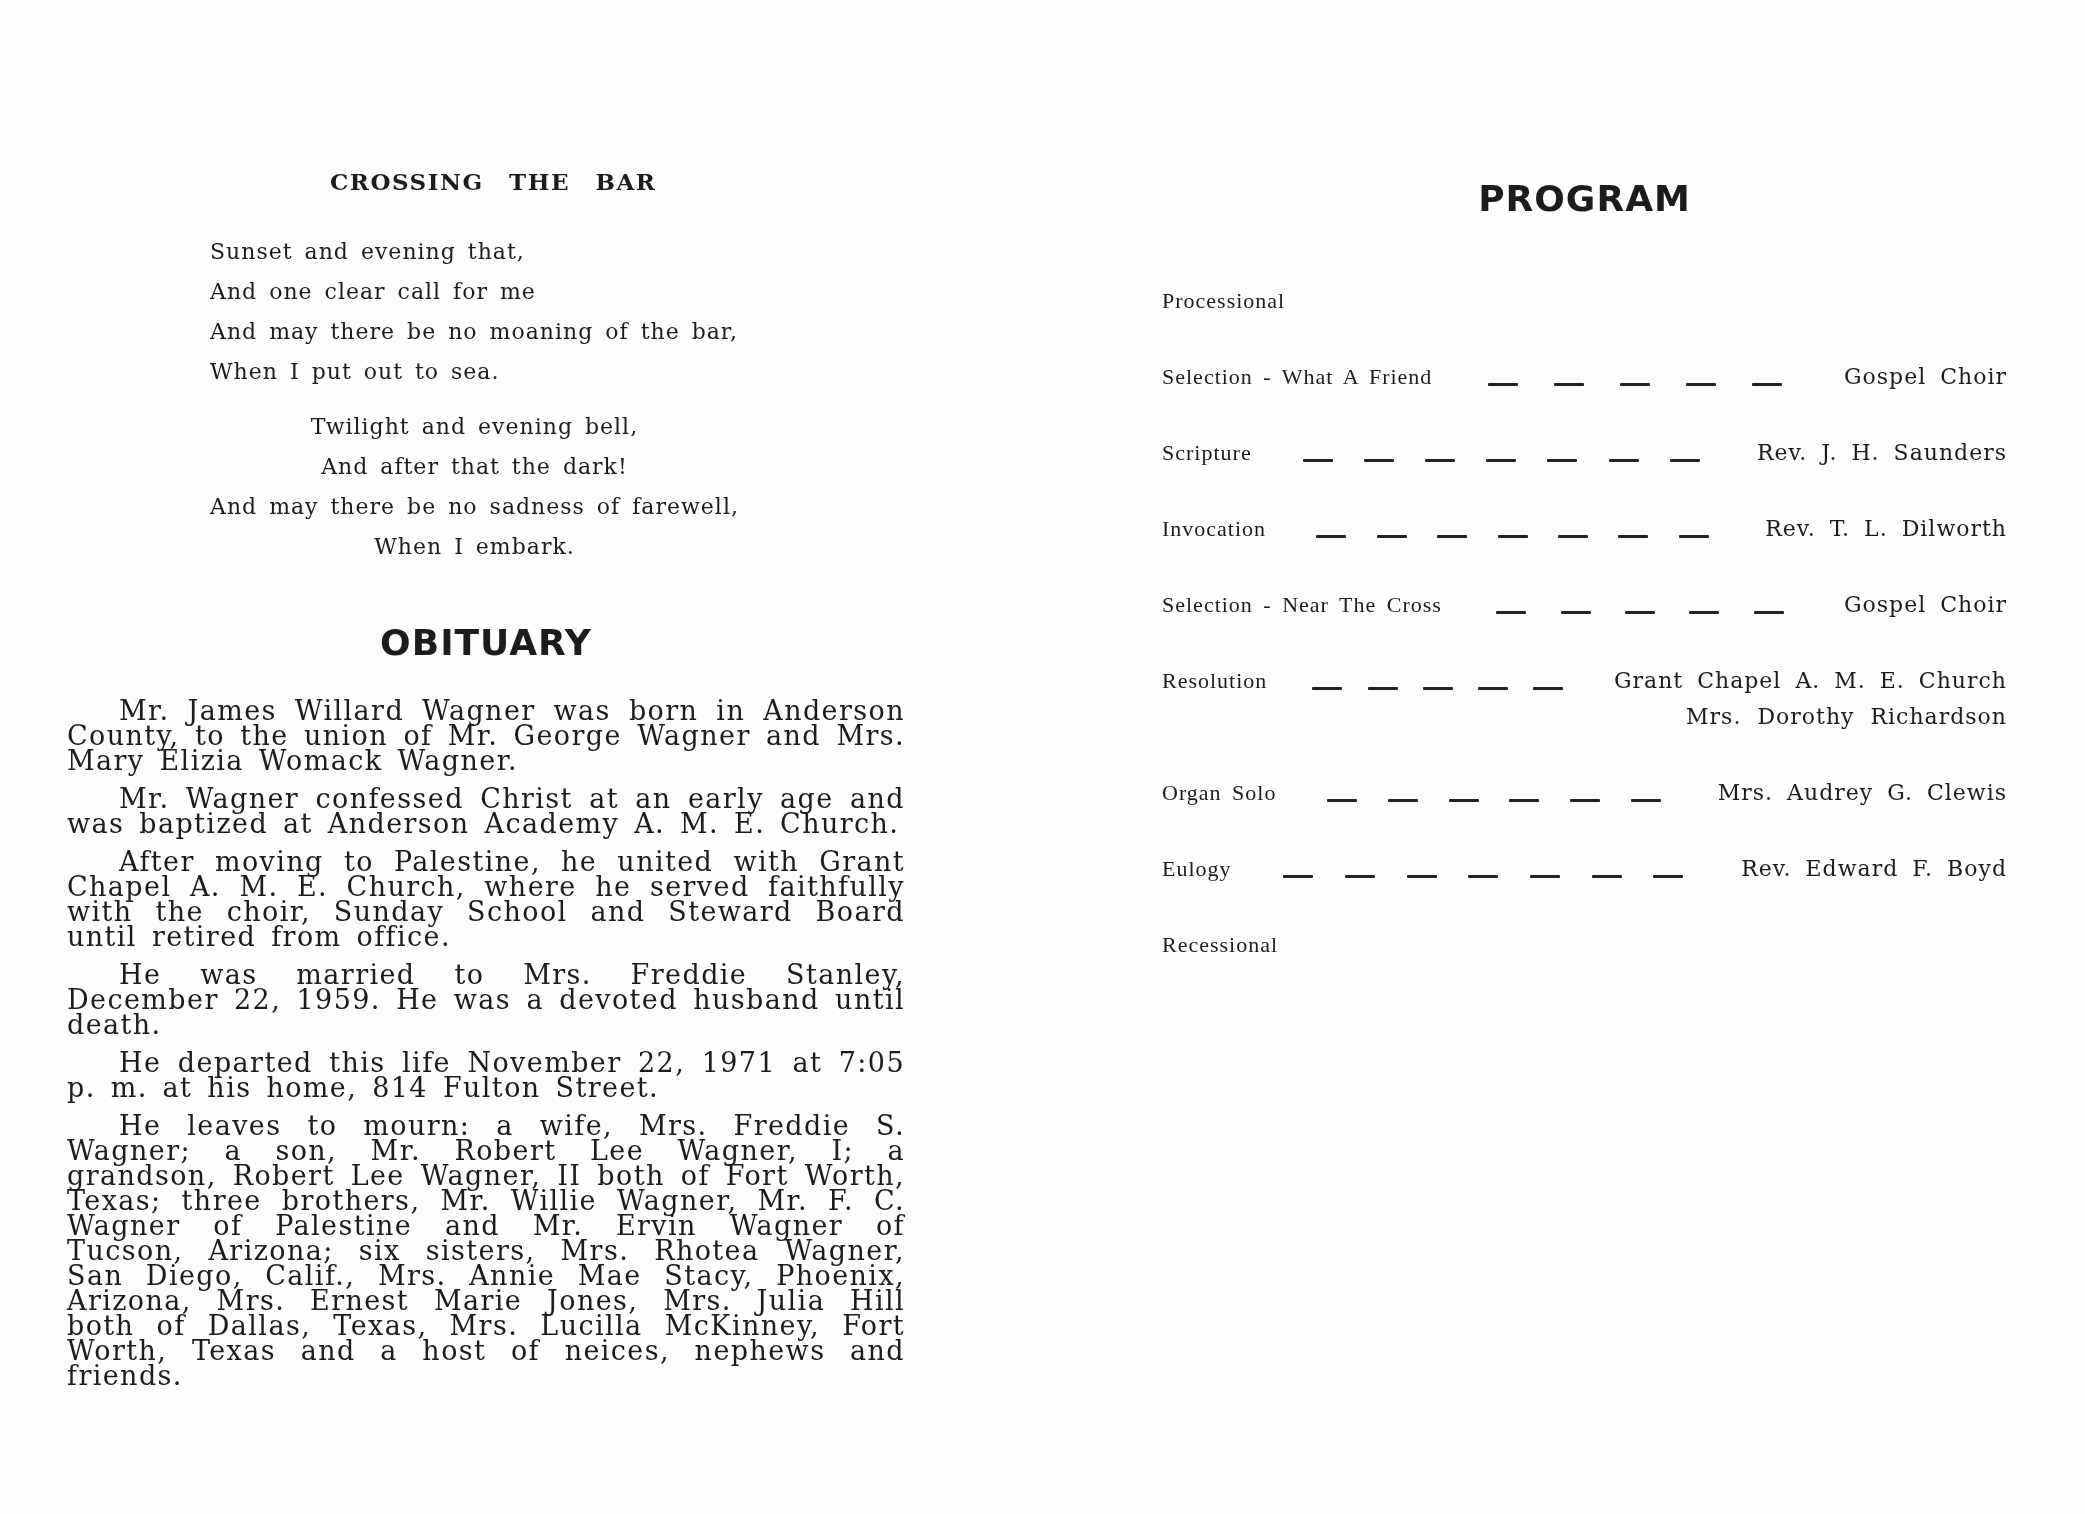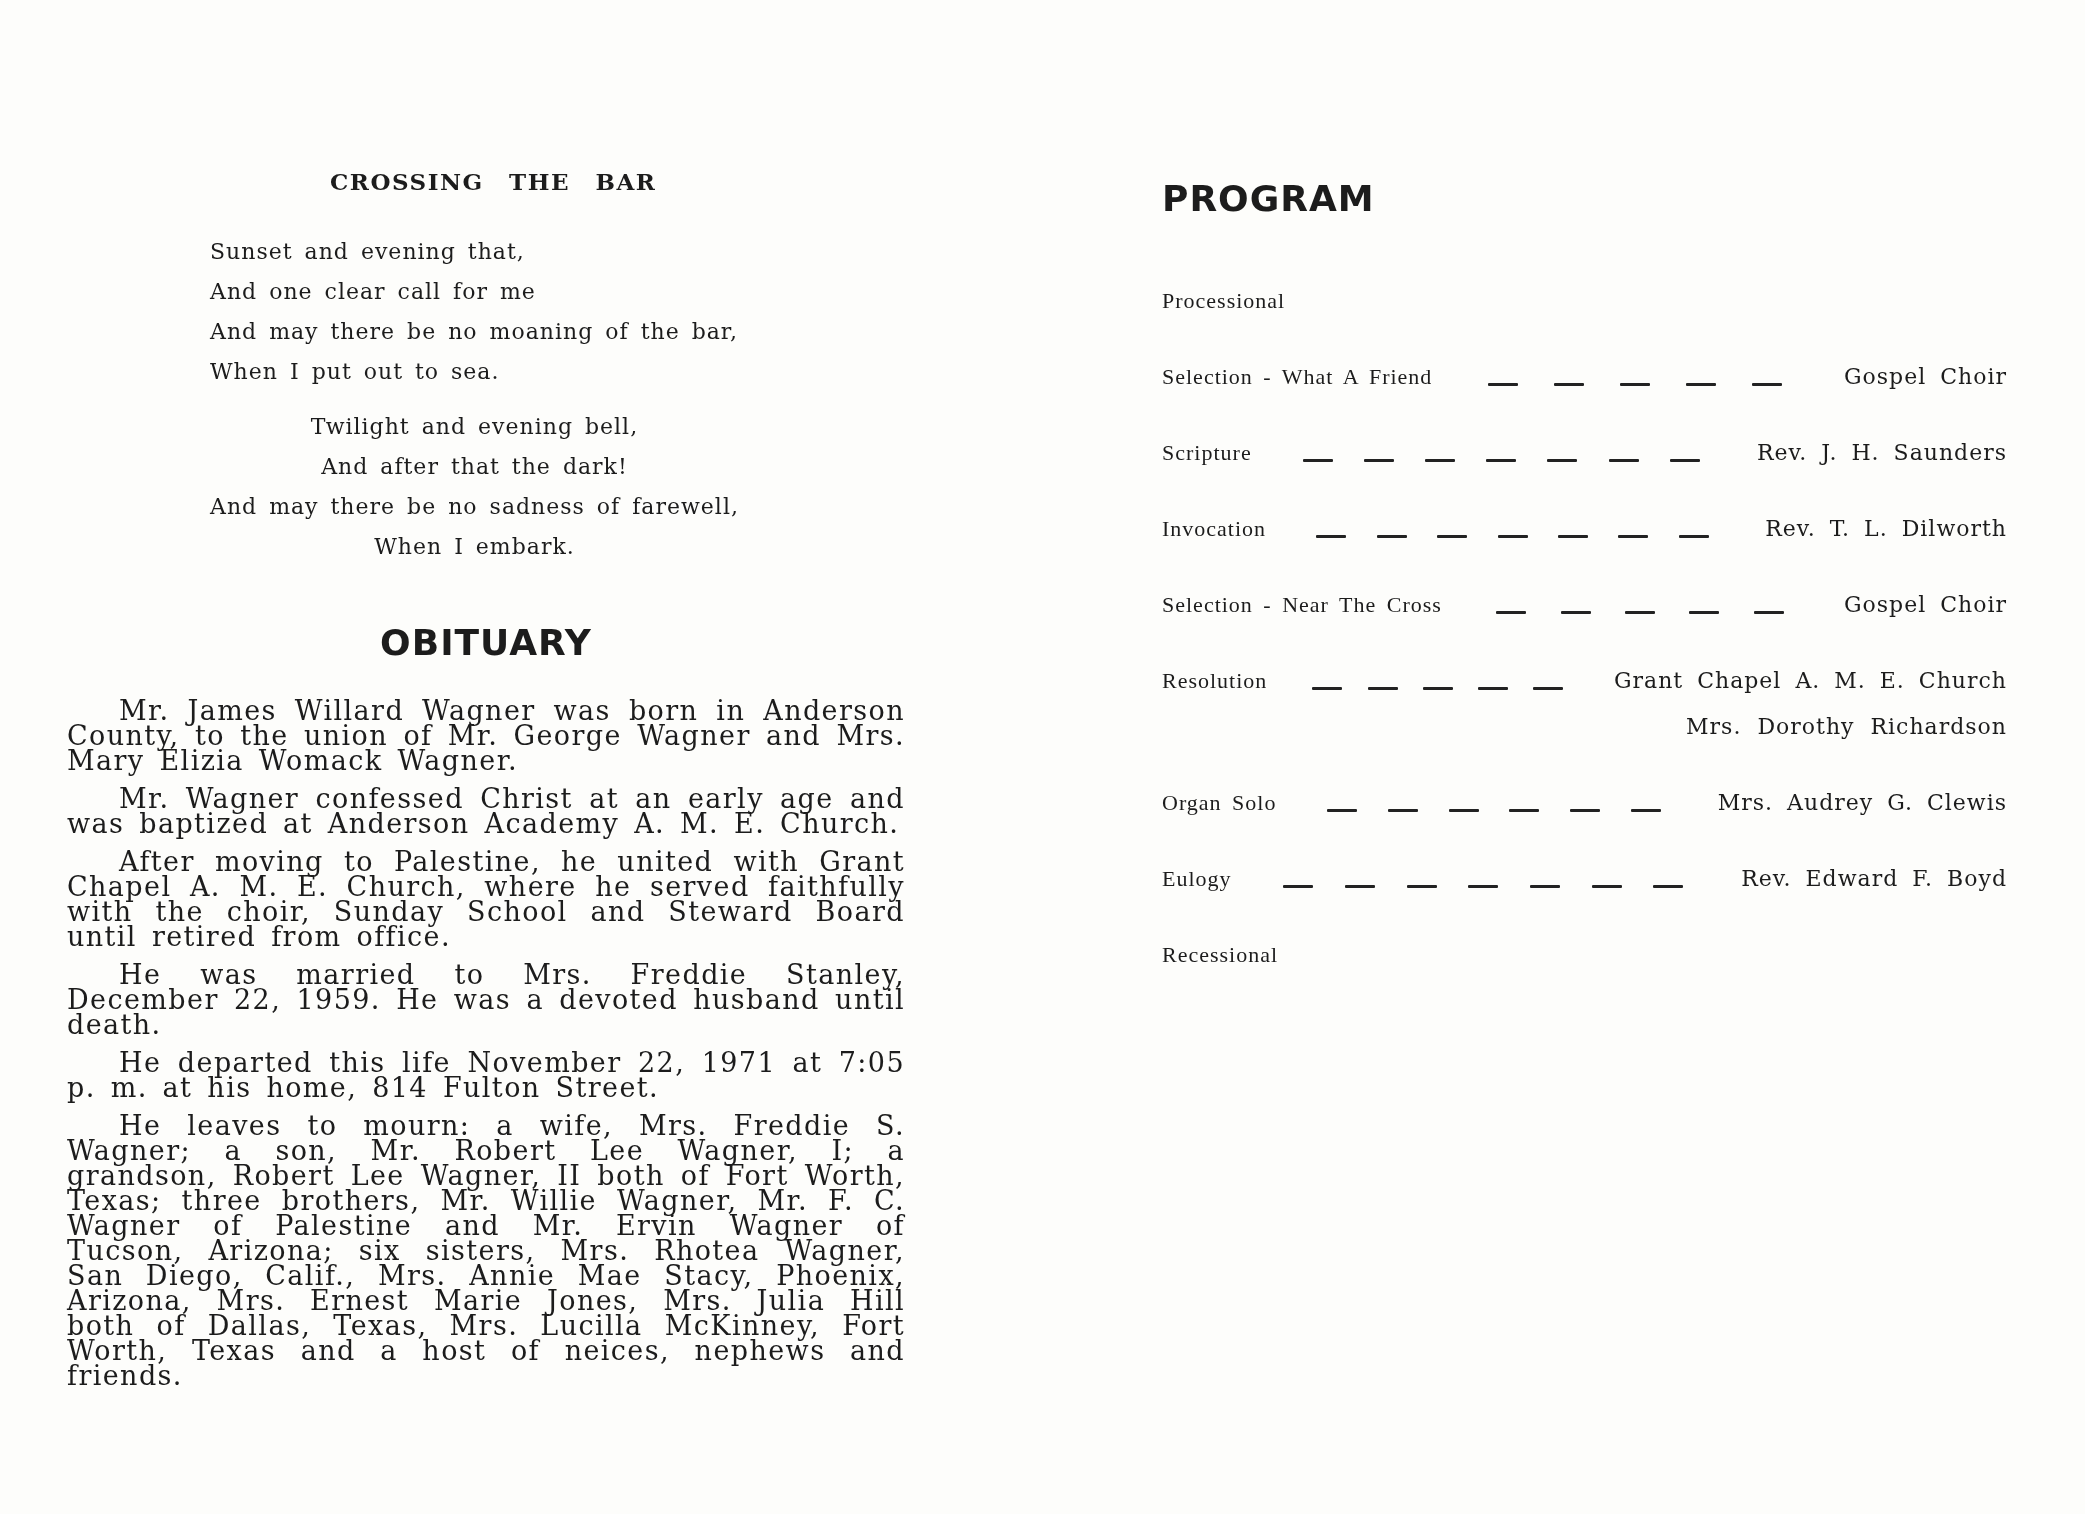--- a/index.html
+++ b/index.html
@@ -38,20 +38,21 @@
     position:absolute;left:67px;top:698px;width:838px;
     font-size:27px;line-height:25px;
     letter-spacing:1.4px;word-spacing:5px;
     text-align:justify;
   }
   .ob-para{margin:0 0 13px 0;text-indent:52px;}
 
   
   .program-title{
     position:absolute;left:120px;top:178px;width:845px;
+    text-align:center;
     font-family:"DejaVu Sans", sans-serif;
     font-size:36px;font-weight:bold;letter-spacing:1px;
   }
   .prog-items{
     position:absolute;left:120px;top:286px;width:845px;
     font-size:22px;line-height:30px;
     letter-spacing:1px;word-spacing:4px;
   }
   .prog-row{margin-bottom:46px;}
   .prog-line{display:flex;align-items:center;}
@@ -61,21 +62,21 @@
     flex:1 1 auto;
     display:flex;justify-content:space-evenly;
     margin:0 26px 0 20px;
   }
   .dash{
     display:inline-block;width:30px;height:3px;
     background:#222;margin-top:15px;
     border-radius:1px;
   }
   .prog-value2{
-    text-align:right;word-spacing:8px;margin-top:16px;
+    text-align:right;word-spacing:8px;margin-top:6px;
   }
 </style>
 </head>
 <body>
 
 <div class="page" id="left-page">
   <div class="poem-title">CROSSING THE BAR</div>
   <div class="stanzas">
       <div class="stanza">
         <div class="poem-line">Sunset and evening that,</div>

